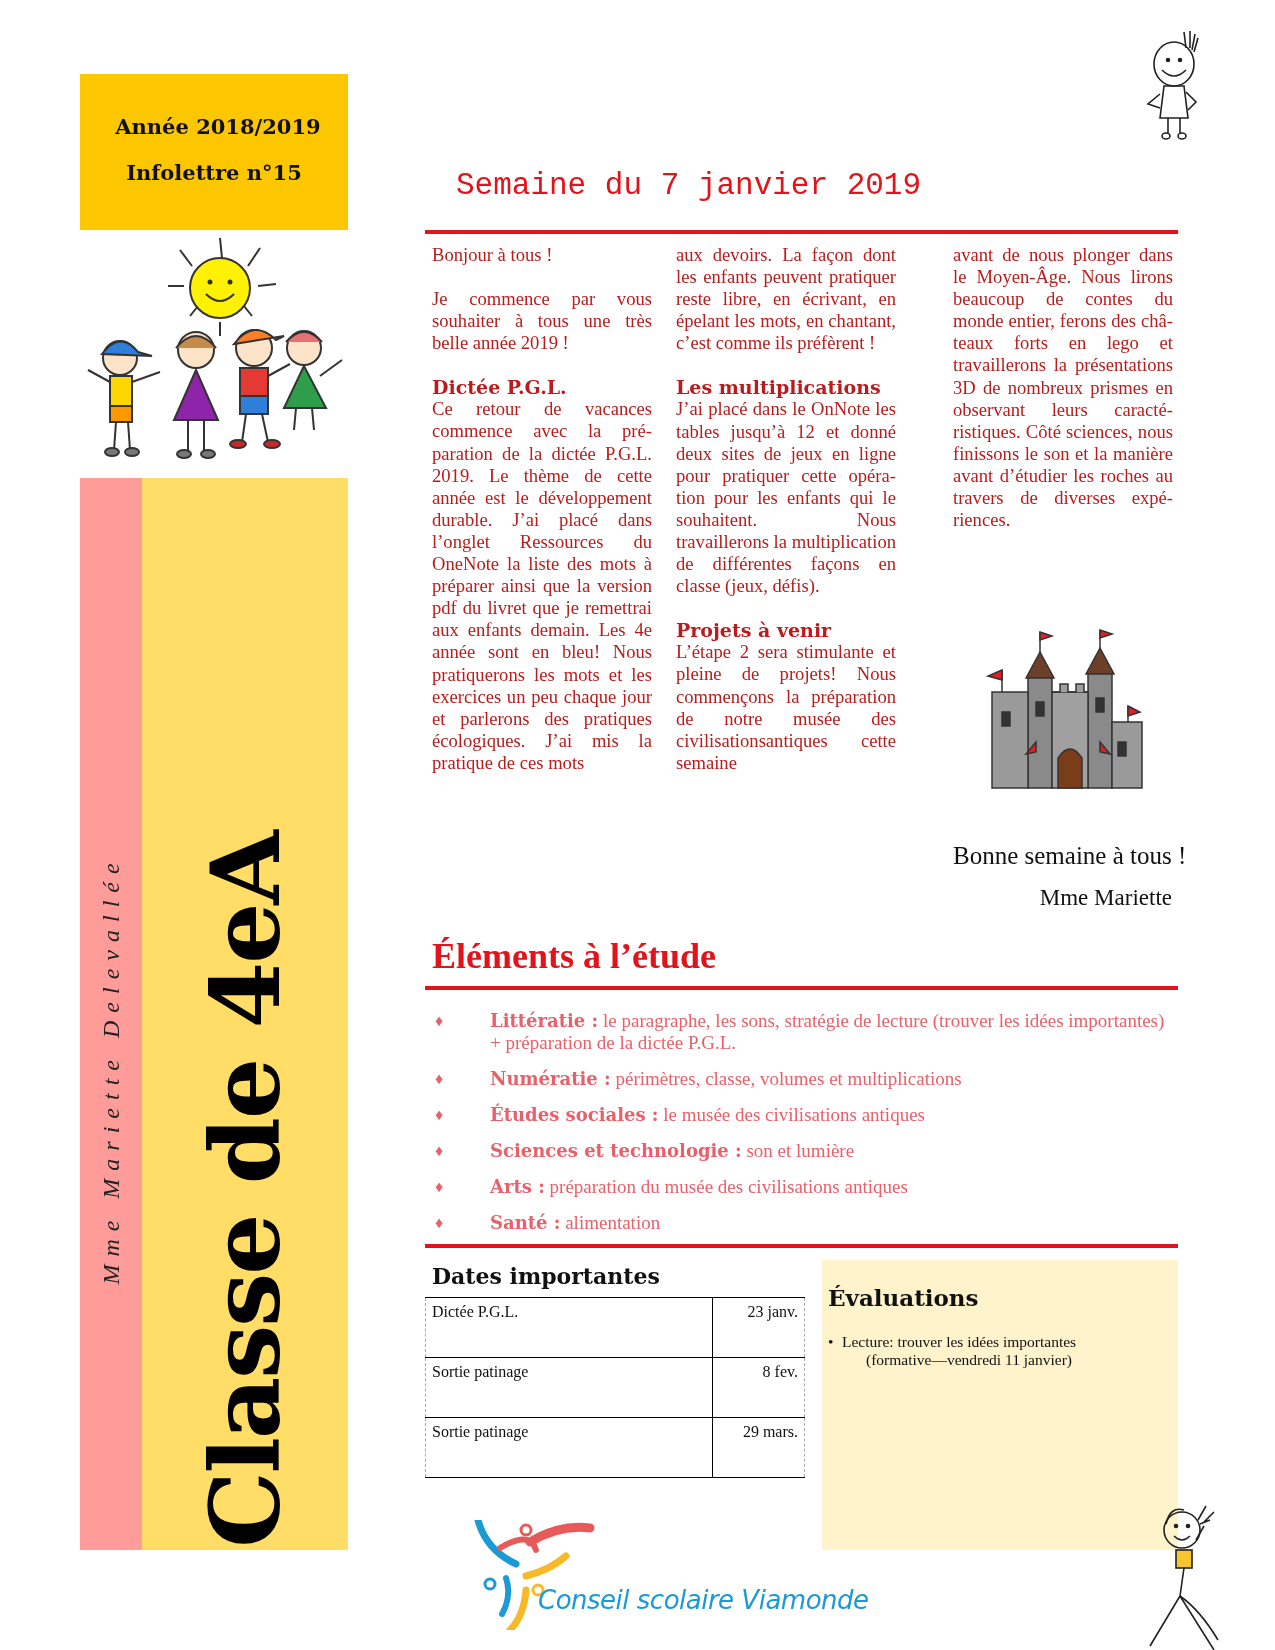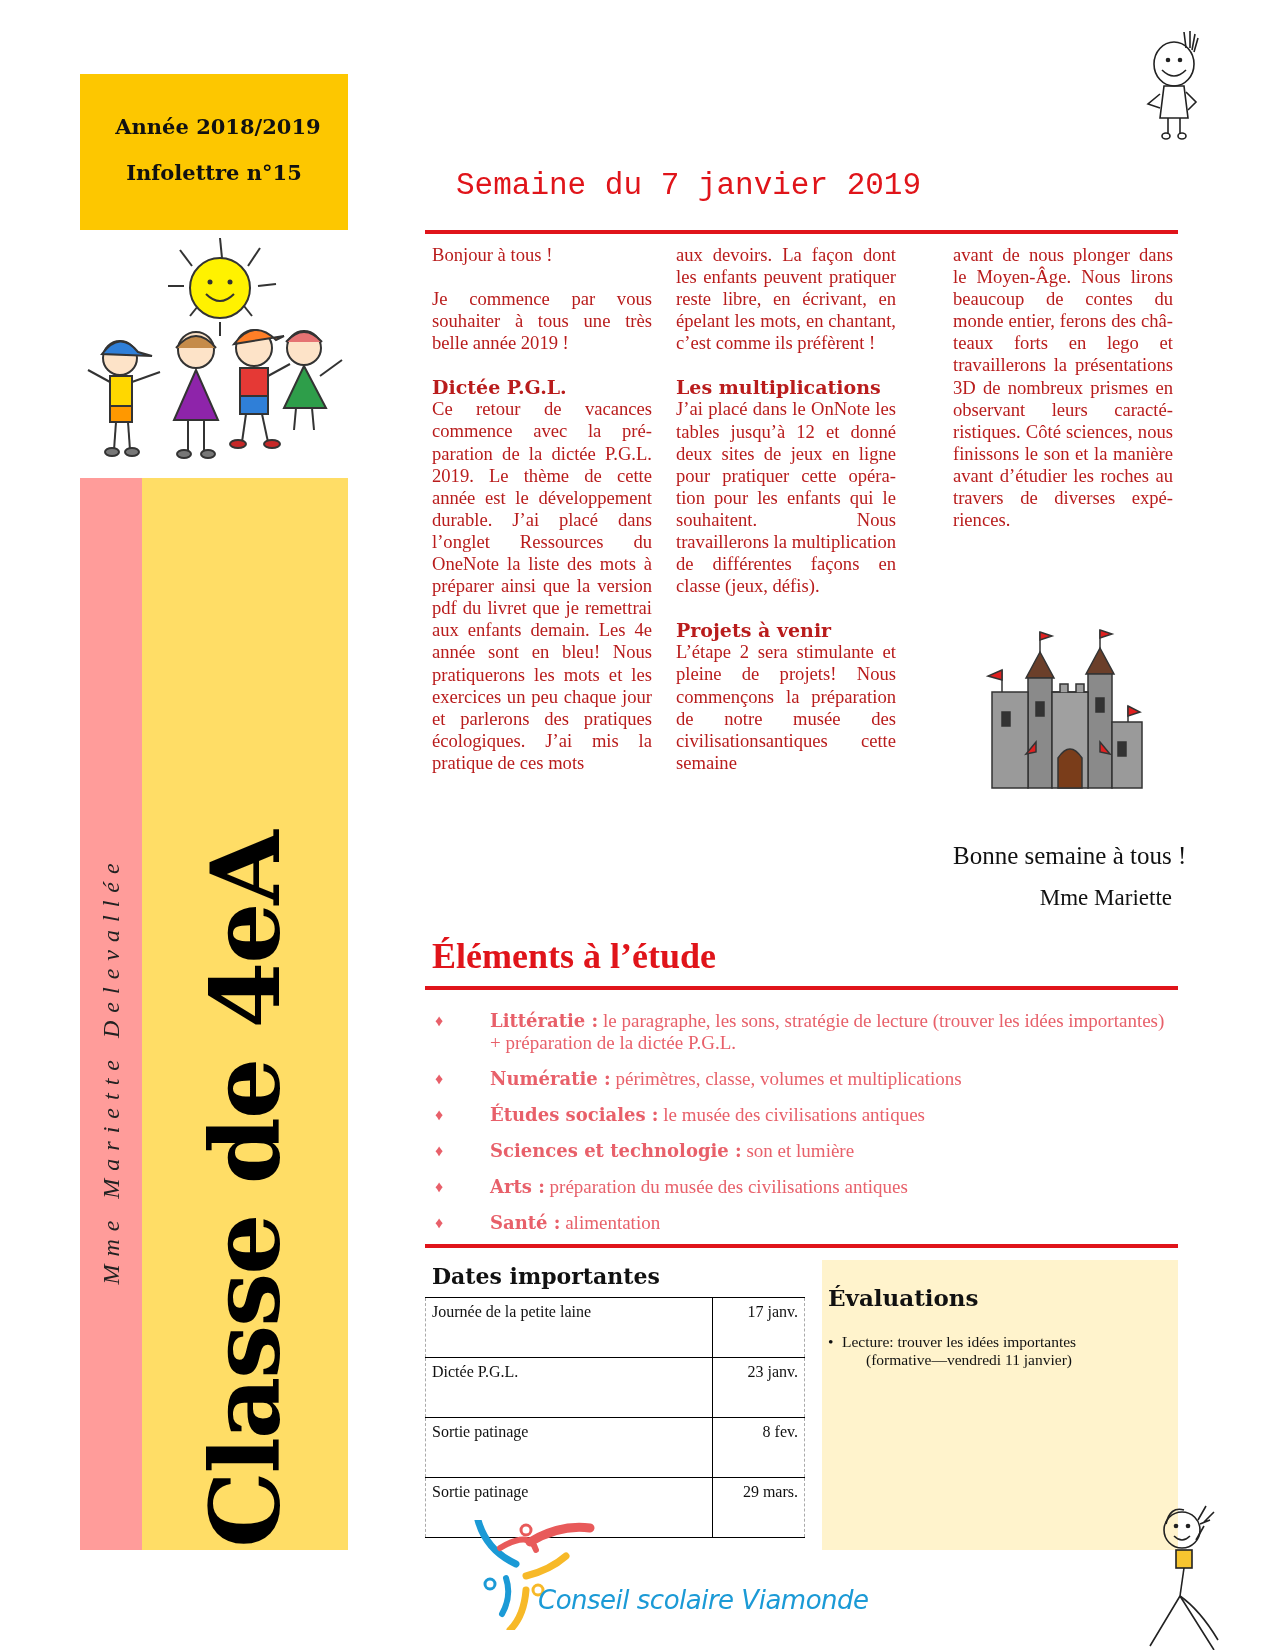--- a/index.html
+++ b/index.html
@@ -269,24 +269,20 @@
   <li>
     <span class="bullet">♦</span>
     <b>Santé :</b><span> alimentation</span>
   </li>
 </ul>
 <div class="rule" style="top:1244px;"></div>
 
 <div class="dates-title">Dates importantes</div>
 <table class="dates-table">
   <tbody>
-      <tr>
-    <td class="event">Journée de la petite laine</td>
-    <td class="date">17 janv.</td>
-  </tr>
   <tr>
     <td class="event">Dictée P.G.L.</td>
     <td class="date">23 janv.</td>
   </tr>
   <tr>
     <td class="event">Sortie patinage</td>
     <td class="date">8 fev.</td>
   </tr>
   <tr>
     <td class="event">Sortie patinage</td>

